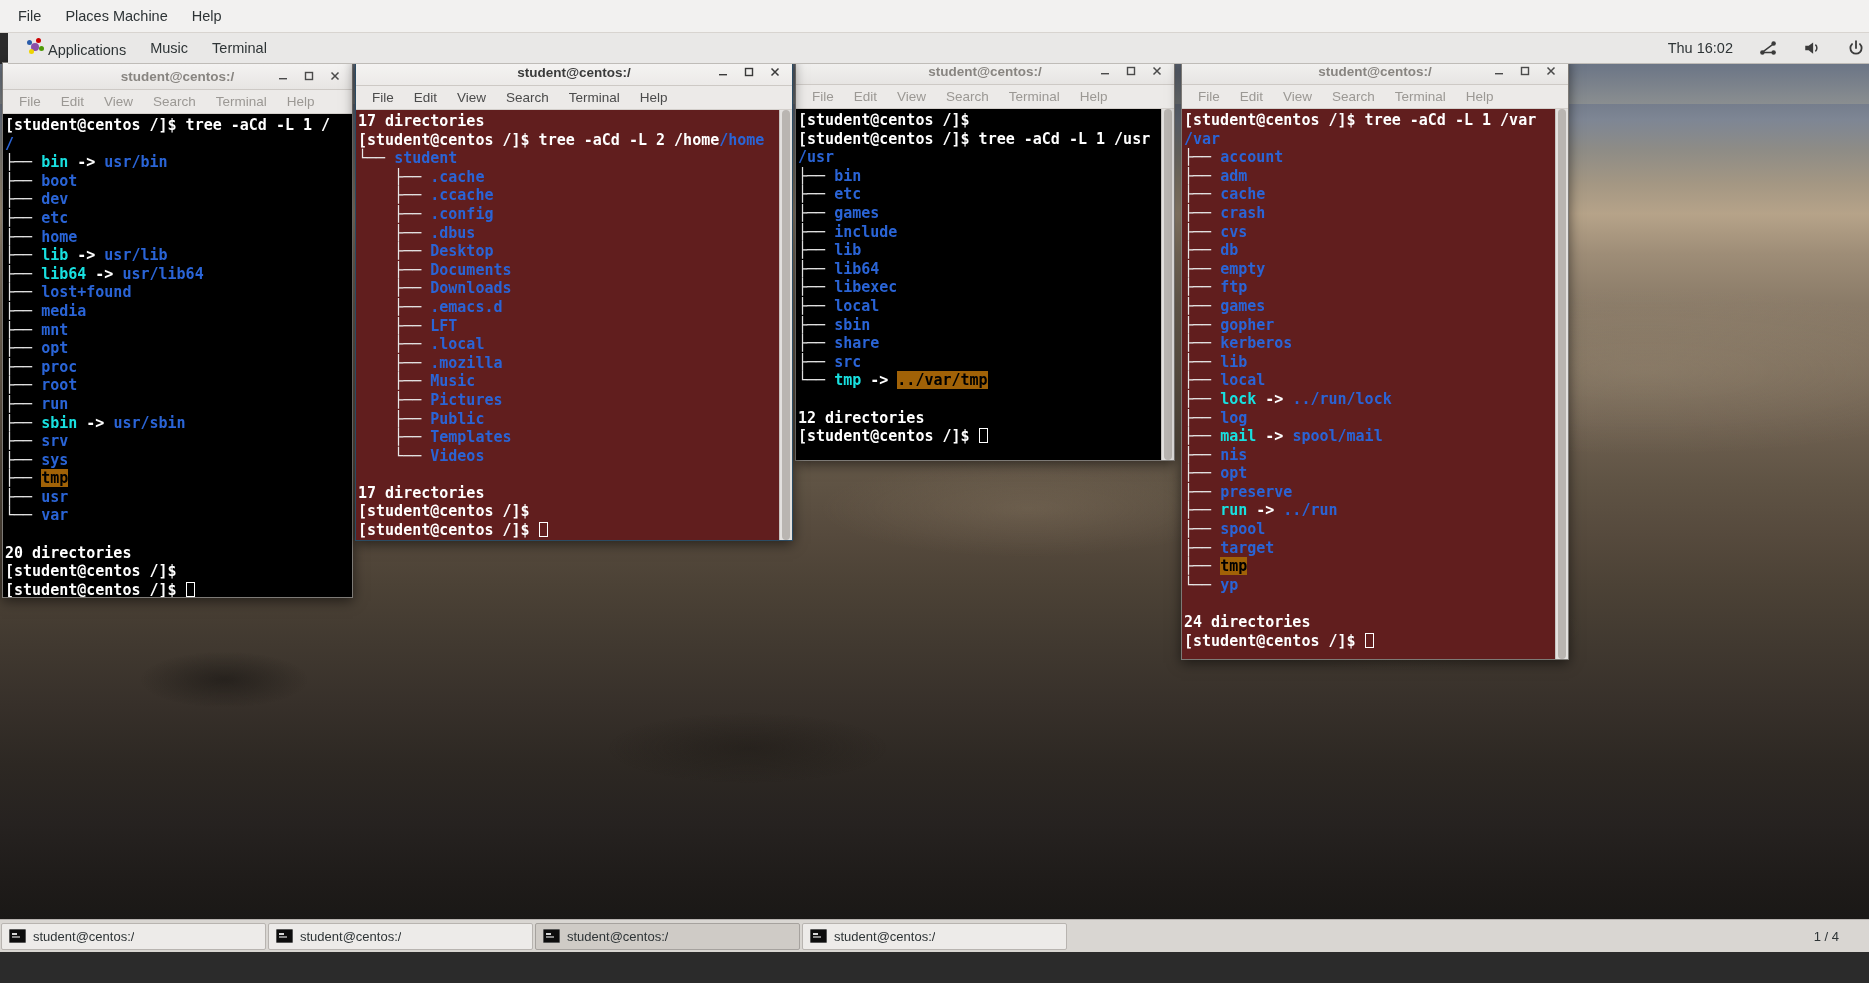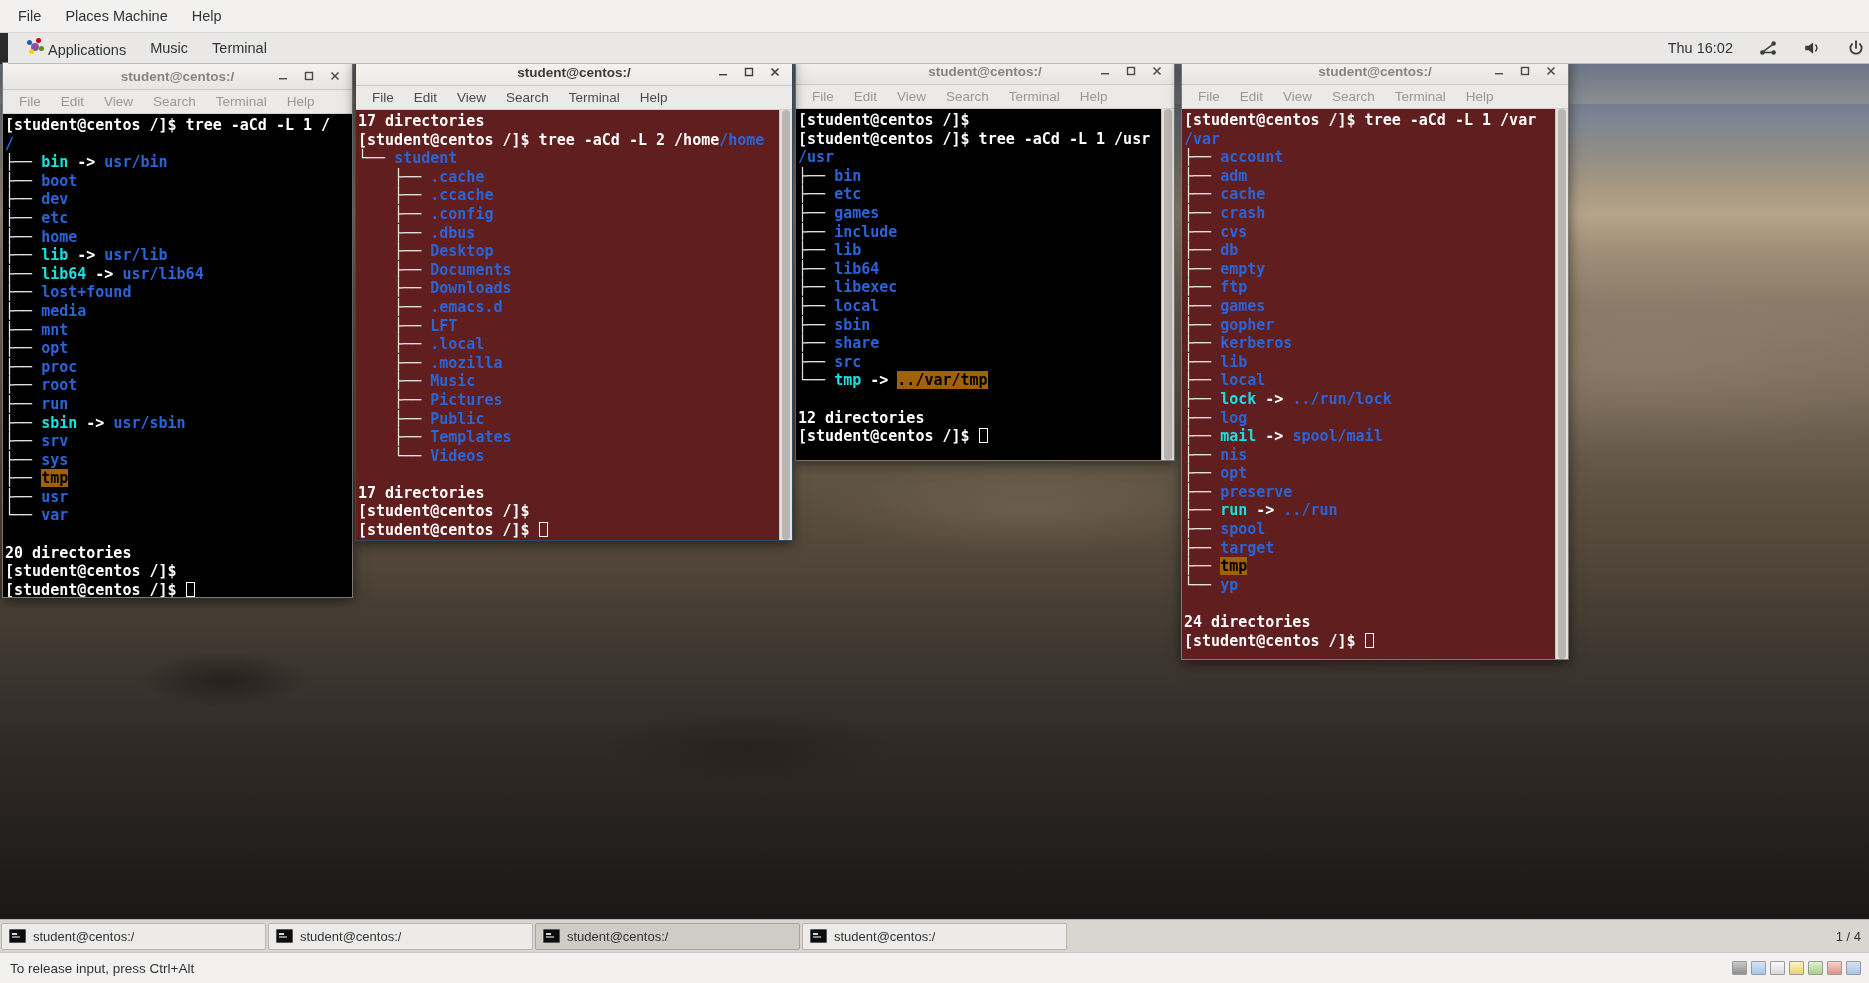--- a/index.html
+++ b/index.html
@@ -84,21 +84,21 @@
   }
   .task-btn.active { background:#cfcbc6; border-color:#a6a29e; }
   .task-ic {
     width:17px; height:14px; background:#0d0d0d; border:1px solid #555;
     border-radius:1px; flex:0 0 auto; position:relative;
   }
   .task-ic::after{ content:""; position:absolute; left:2px; top:3px; width:5px; height:1.5px; background:#d8d8d8;}
   .task-ic::before{ content:""; position:absolute; left:2px; top:6px; width:8px; height:1.5px; background:#8a8a8a;}
   .task-label { white-space:nowrap; overflow:hidden; text-overflow:ellipsis; }
   .ws-indicator {
-    margin-left:auto; margin-right:0; font-size:13px; color:#2e3436;
+    margin-left:auto; margin-right:22px; font-size:13px; color:#2e3436;
     padding:2px 8px; white-space:nowrap;
   }
 
   
   .statusbar {
     position:absolute; left:0; top:952px; width:1869px; height:31px;
     background:#f2f1f0; border-top:1px solid #cfcbc7;
     display:flex; align-items:center; z-index:57;
     font-size:13.5px; color:#2e3436;
   }
@@ -362,26 +362,14 @@
       <span class="task-ic"></span>
       <span class="task-label">student@centos:/</span>
     </div>
     <div class="task-btn">
       <span class="task-ic"></span>
       <span class="task-label">student@centos:/</span>
     </div>
     <div class="ws-indicator">1 / 4</div>
   </div>
 
-  <div class="statusbar">
-    <div class="sb-text">To release input, press Ctrl+Alt</div>
-    <div class="sb-right">
-      <span class="sb-ic k"></span>
-      <span class="sb-ic b"></span>
-      <span class="sb-ic"></span>
-      <span class="sb-ic y"></span>
-      <span class="sb-ic g"></span>
-      <span class="sb-ic r"></span>
-      <span class="sb-ic b"></span>
-    </div>
-  </div>
 
 </div>
 
 </body></html>

